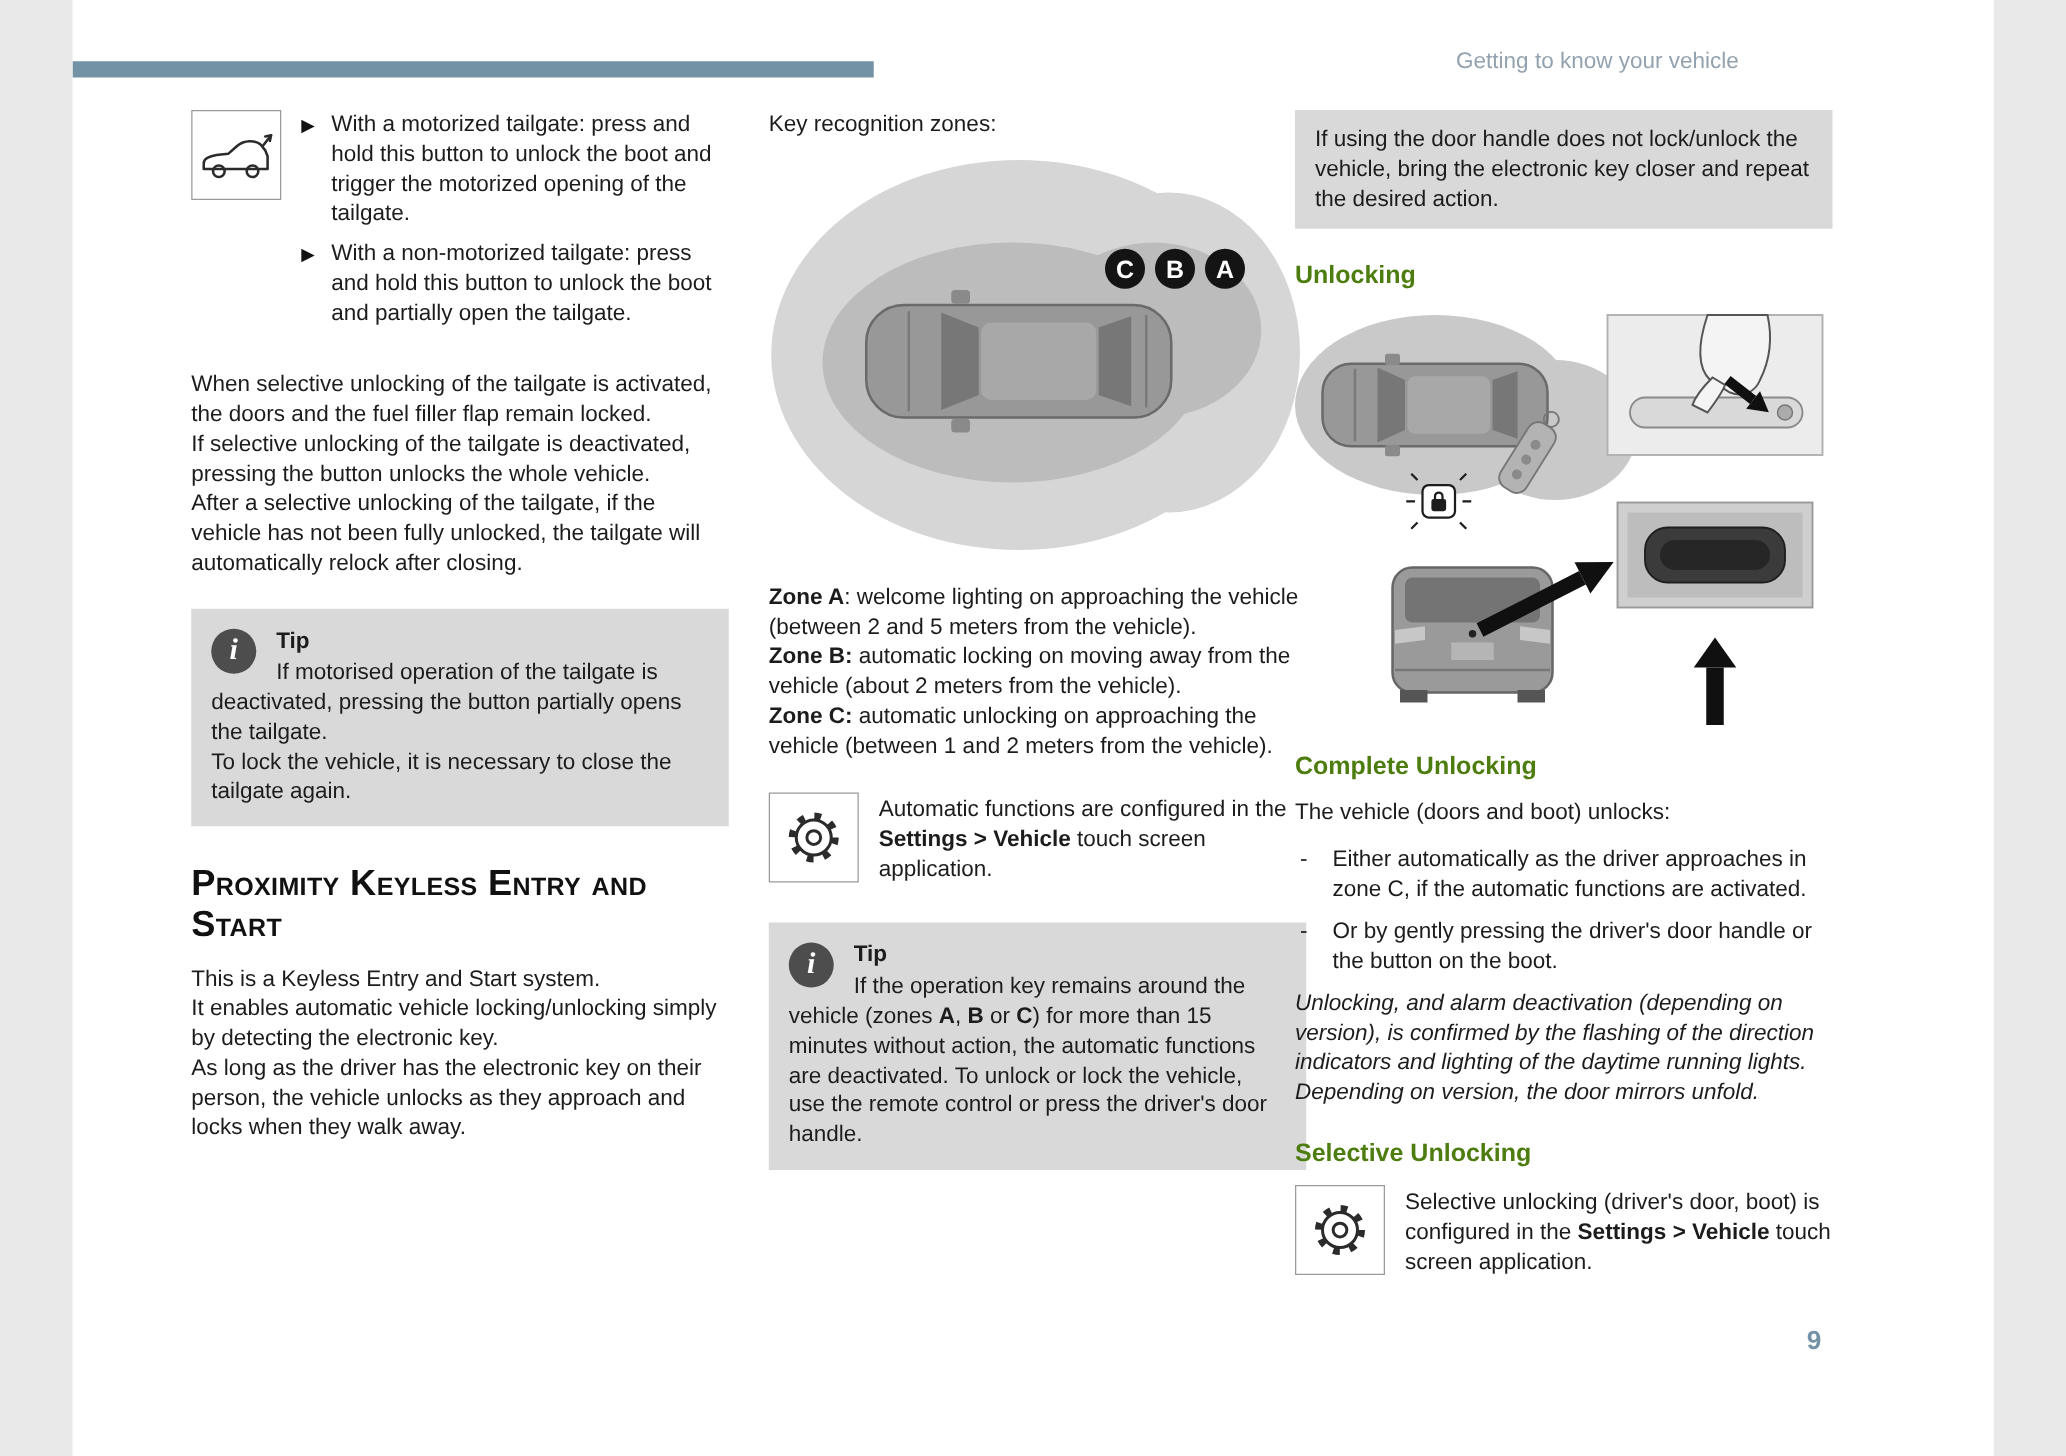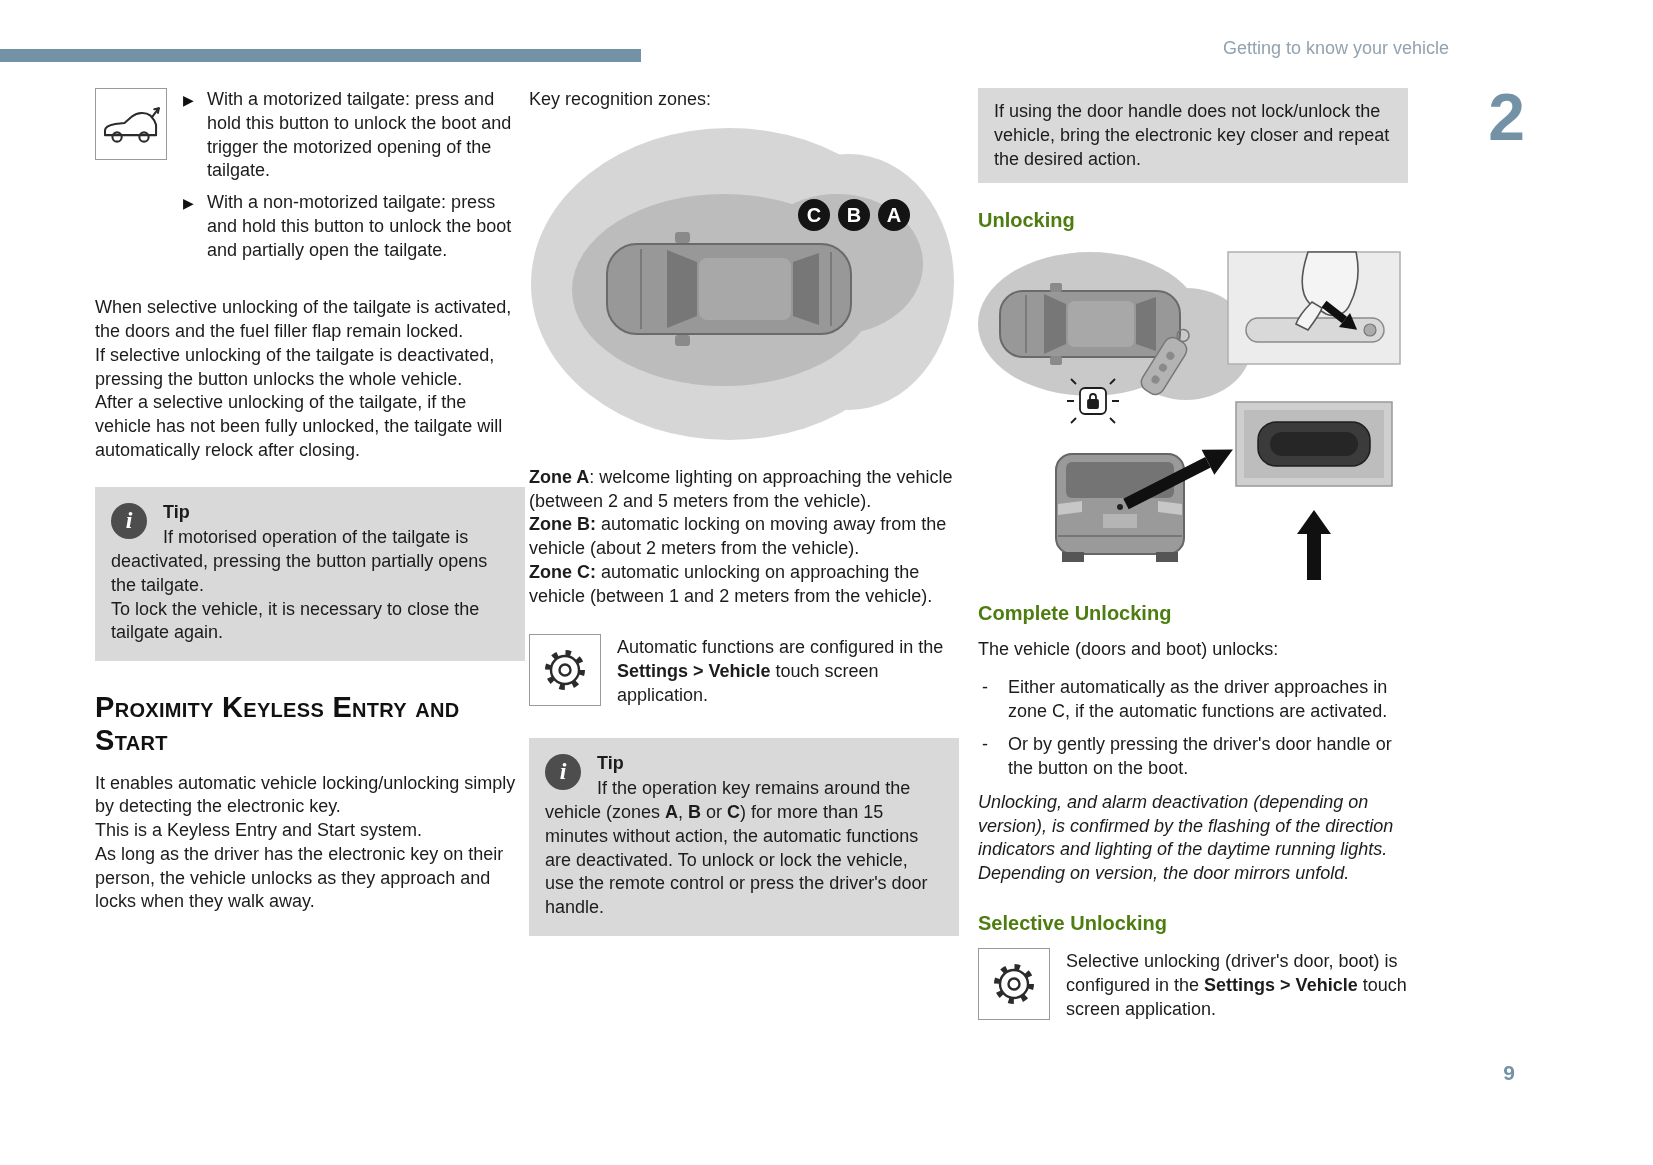--- a/index.html
+++ b/index.html
@@ -1,30 +1,30 @@
 <!DOCTYPE html>
 <html style="--accent: #7492a6; --tip_bg: #d9d9d9; --header_gray: #93a2af; --text: #1c1c1c;"><head>
 <meta charset="utf-8">
 <style>
   * { box-sizing: border-box; }
   html,body { margin:0; padding:0; background:#e9e9e9; }
   body { font-family:"Liberation Sans", sans-serif; }
   .page {
-    position:relative; width:1653px; height:1165px; margin:0 auto;
+    position:relative; width:1537px; height:1165px; margin:0 auto;
     background:#ffffff; color:var(--text,#1c1c1c);
     font-size:18px; line-height:1.32; overflow:hidden;
   }
   .topbar { position:absolute; left:0; top:49px; width:641px; height:13px; background:var(--accent,#7492a6); }
   .header-title { position:absolute; top:37px; right:204px; font-size:18px; color:var(--header_gray,#93a2af); }
   .chapter-num { position:absolute; top:84px; right:128px; font-size:66px; font-weight:700; color:var(--accent,#7492a6); line-height:1; }
   .page-num { position:absolute; bottom:78px; right:138px; font-size:21px; font-weight:700; color:var(--accent,#7492a6); }
 
   .col { position:absolute; top:88px; width:430px; }
   .col-left { left:95px; }
-  .col-mid { left:529px; }
+  .col-mid { left:557px; }
   .col-right { left:978px; }
 
   p { margin:0; }
   b { font-weight:700; }
 
   
   .icon-bullets { display:flex; gap:16px; }
   .pict-frame { flex:0 0 72px; width:72px; height:72px; border:1px solid #9a9a9a; background:#fff;
                 display:flex; align-items:center; justify-content:center; }
   .bullets { flex:1; }
@@ -106,22 +106,22 @@
     <div class="tipbox" style="margin-top:24px;">
       <span class="info-icon">i</span>
       <p class="tip-title">Tip</p>
       <p>If motorised operation of the tailgate is deactivated, pressing the button partially opens the tailgate.</p>
       <p>To lock the vehicle, it is necessary to close the tailgate again.</p>
     </div>
 
     <h2 class="smallcaps-heading">Proximity Keyless Entry and Start</h2>
 
     <div>
+      <p>This is a Keyless Entry and Start system.</p>
       <p>It enables automatic vehicle locking/unlocking simply by detecting the electronic key.</p>
-      <p>This is a Keyless Entry and Start system.</p>
       <p>As long as the driver has the electronic key on their person, the vehicle unlocks as they approach and locks when they walk away.</p>
     </div>
   </div>
 
   <div class="col col-mid">
 
     <p>Key recognition zones:</p>
 
     <div class="figure">
       <svg width="430" height="330" viewBox="0 0 430 330">

